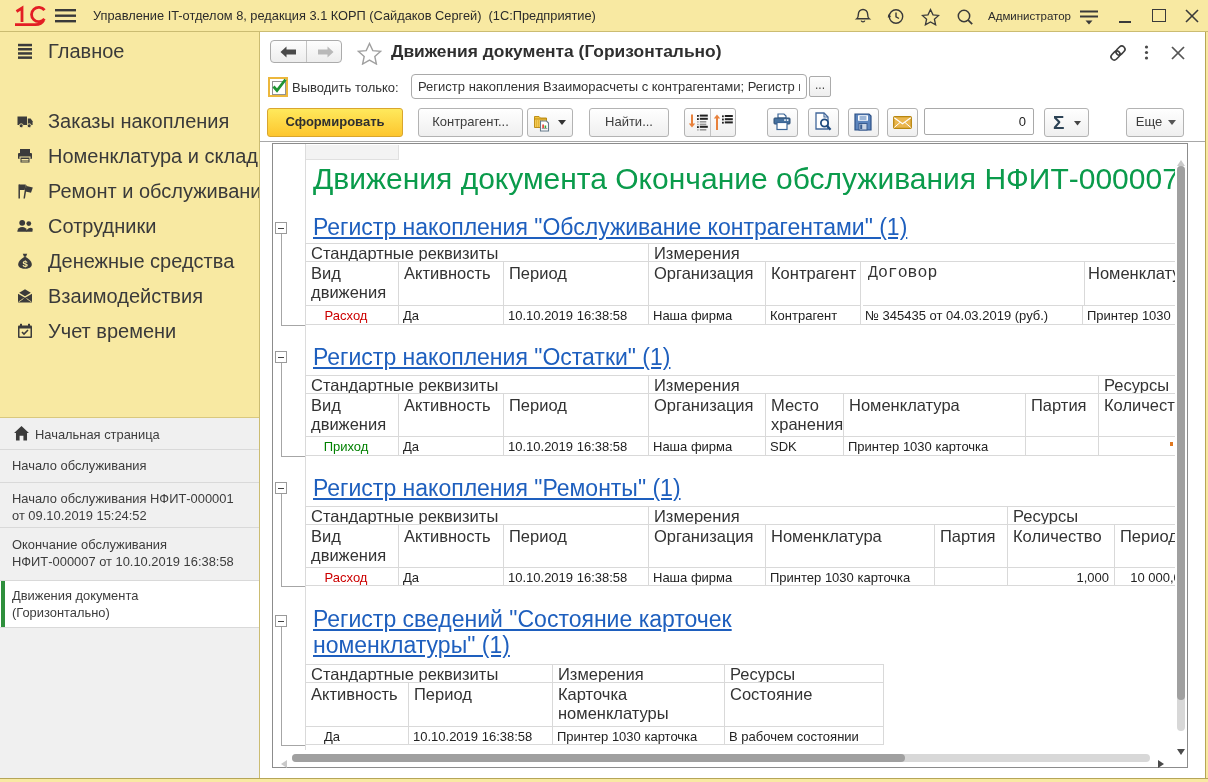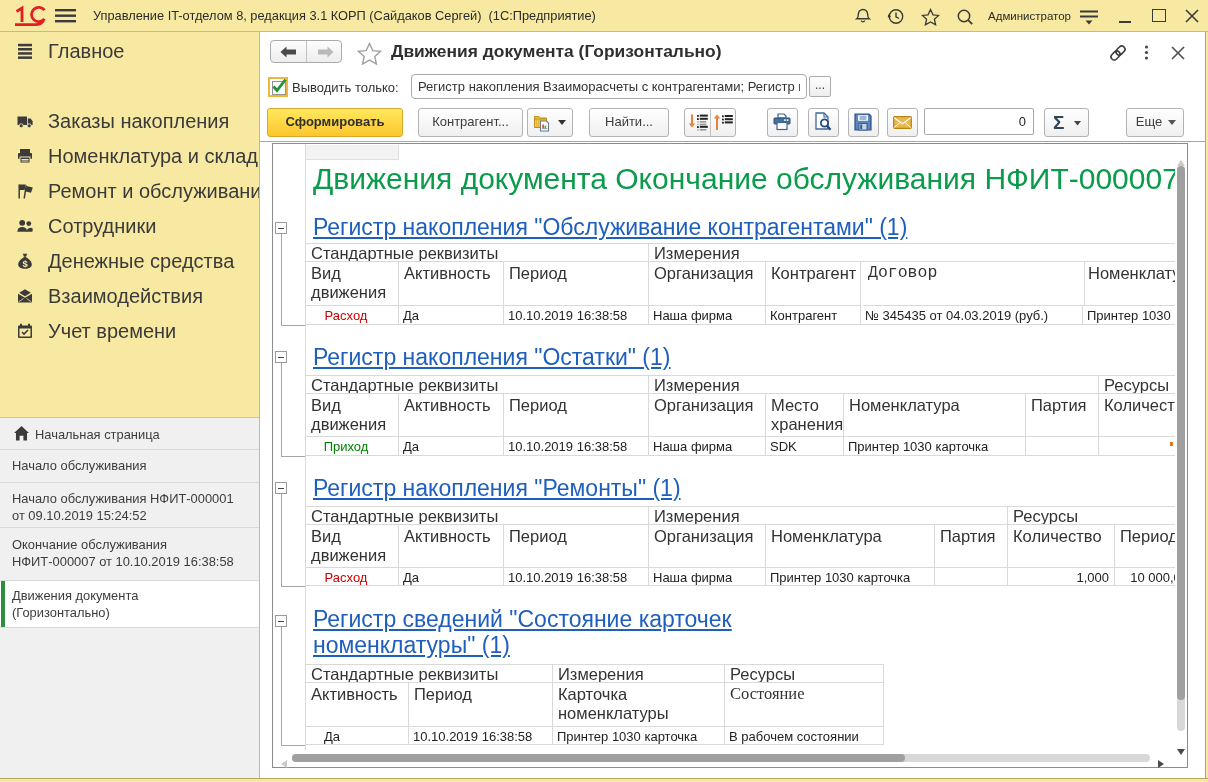--- a/index.html
+++ b/index.html
@@ -464,21 +464,21 @@
     </div>
     <div class="cell grpcell" style="position:absolute;left:280px;top:520px;width:172px;height:19px;border-top:1px solid #d9d9d9;">
       <div style="white-space:nowrap">Измерения</div>
     </div>
     <div class="cell grpcell" style="position:absolute;left:452px;top:520px;width:159px;height:19px;border-top:1px solid #d9d9d9;">
       <div style="white-space:nowrap">Ресурсы</div>
     </div>
     <div class="cell hcell" style="position:absolute;left:32px;top:539px;width:104px;height:44px;line-height:18.5px;border-left:1px solid #d9d9d9;">Активность</div>
     <div class="cell hcell" style="position:absolute;left:136px;top:539px;width:144px;height:44px;line-height:18.5px;">Период</div>
     <div class="cell hcell" style="position:absolute;left:280px;top:539px;width:172px;height:44px;line-height:18.5px;">Карточка<br>номенклатуры</div>
-    <div class="cell hcell" style="position:absolute;left:452px;top:539px;width:159px;height:44px;line-height:18.5px;font-family:Liberation Serif, serif;">Состояние</div>
+    <div class="cell hcell" style="position:absolute;left:452px;top:539px;width:159px;height:44px;line-height:18.5px;">Состояние</div>
     <div class="cell dcell" style="position:absolute;left:32px;top:583px;width:104px;height:18px;line-height:15px;border-left:1px solid #d9d9d9;padding-left:18px;">
       <div style="white-space:nowrap">Да</div>
     </div>
     <div class="cell dcell" style="position:absolute;left:136px;top:583px;width:144px;height:18px;line-height:15px;padding-left:4px;">
       <div style="white-space:nowrap">10.10.2019 16:38:58</div>
     </div>
     <div class="cell dcell" style="position:absolute;left:280px;top:583px;width:172px;height:18px;line-height:15px;padding-left:4px;">
       <div style="white-space:nowrap">Принтер 1030 карточка</div>
     </div>
     <div class="cell dcell" style="position:absolute;left:452px;top:583px;width:159px;height:18px;line-height:15px;padding-left:4px;">

